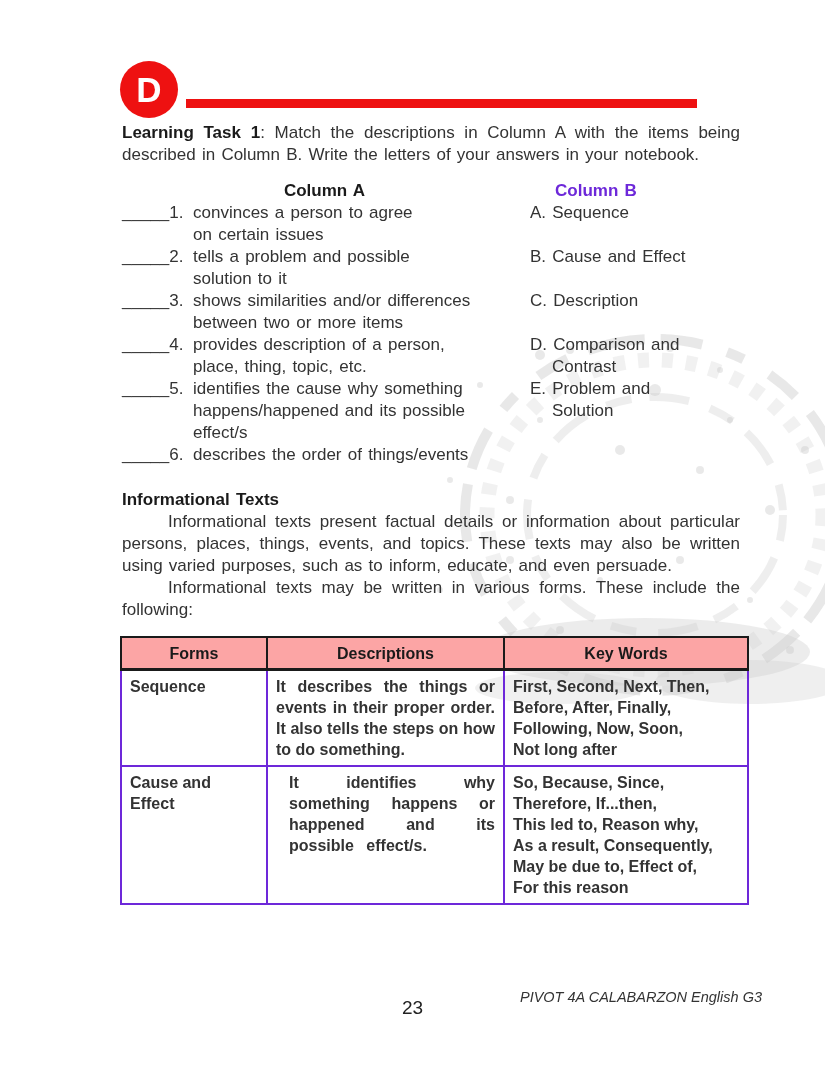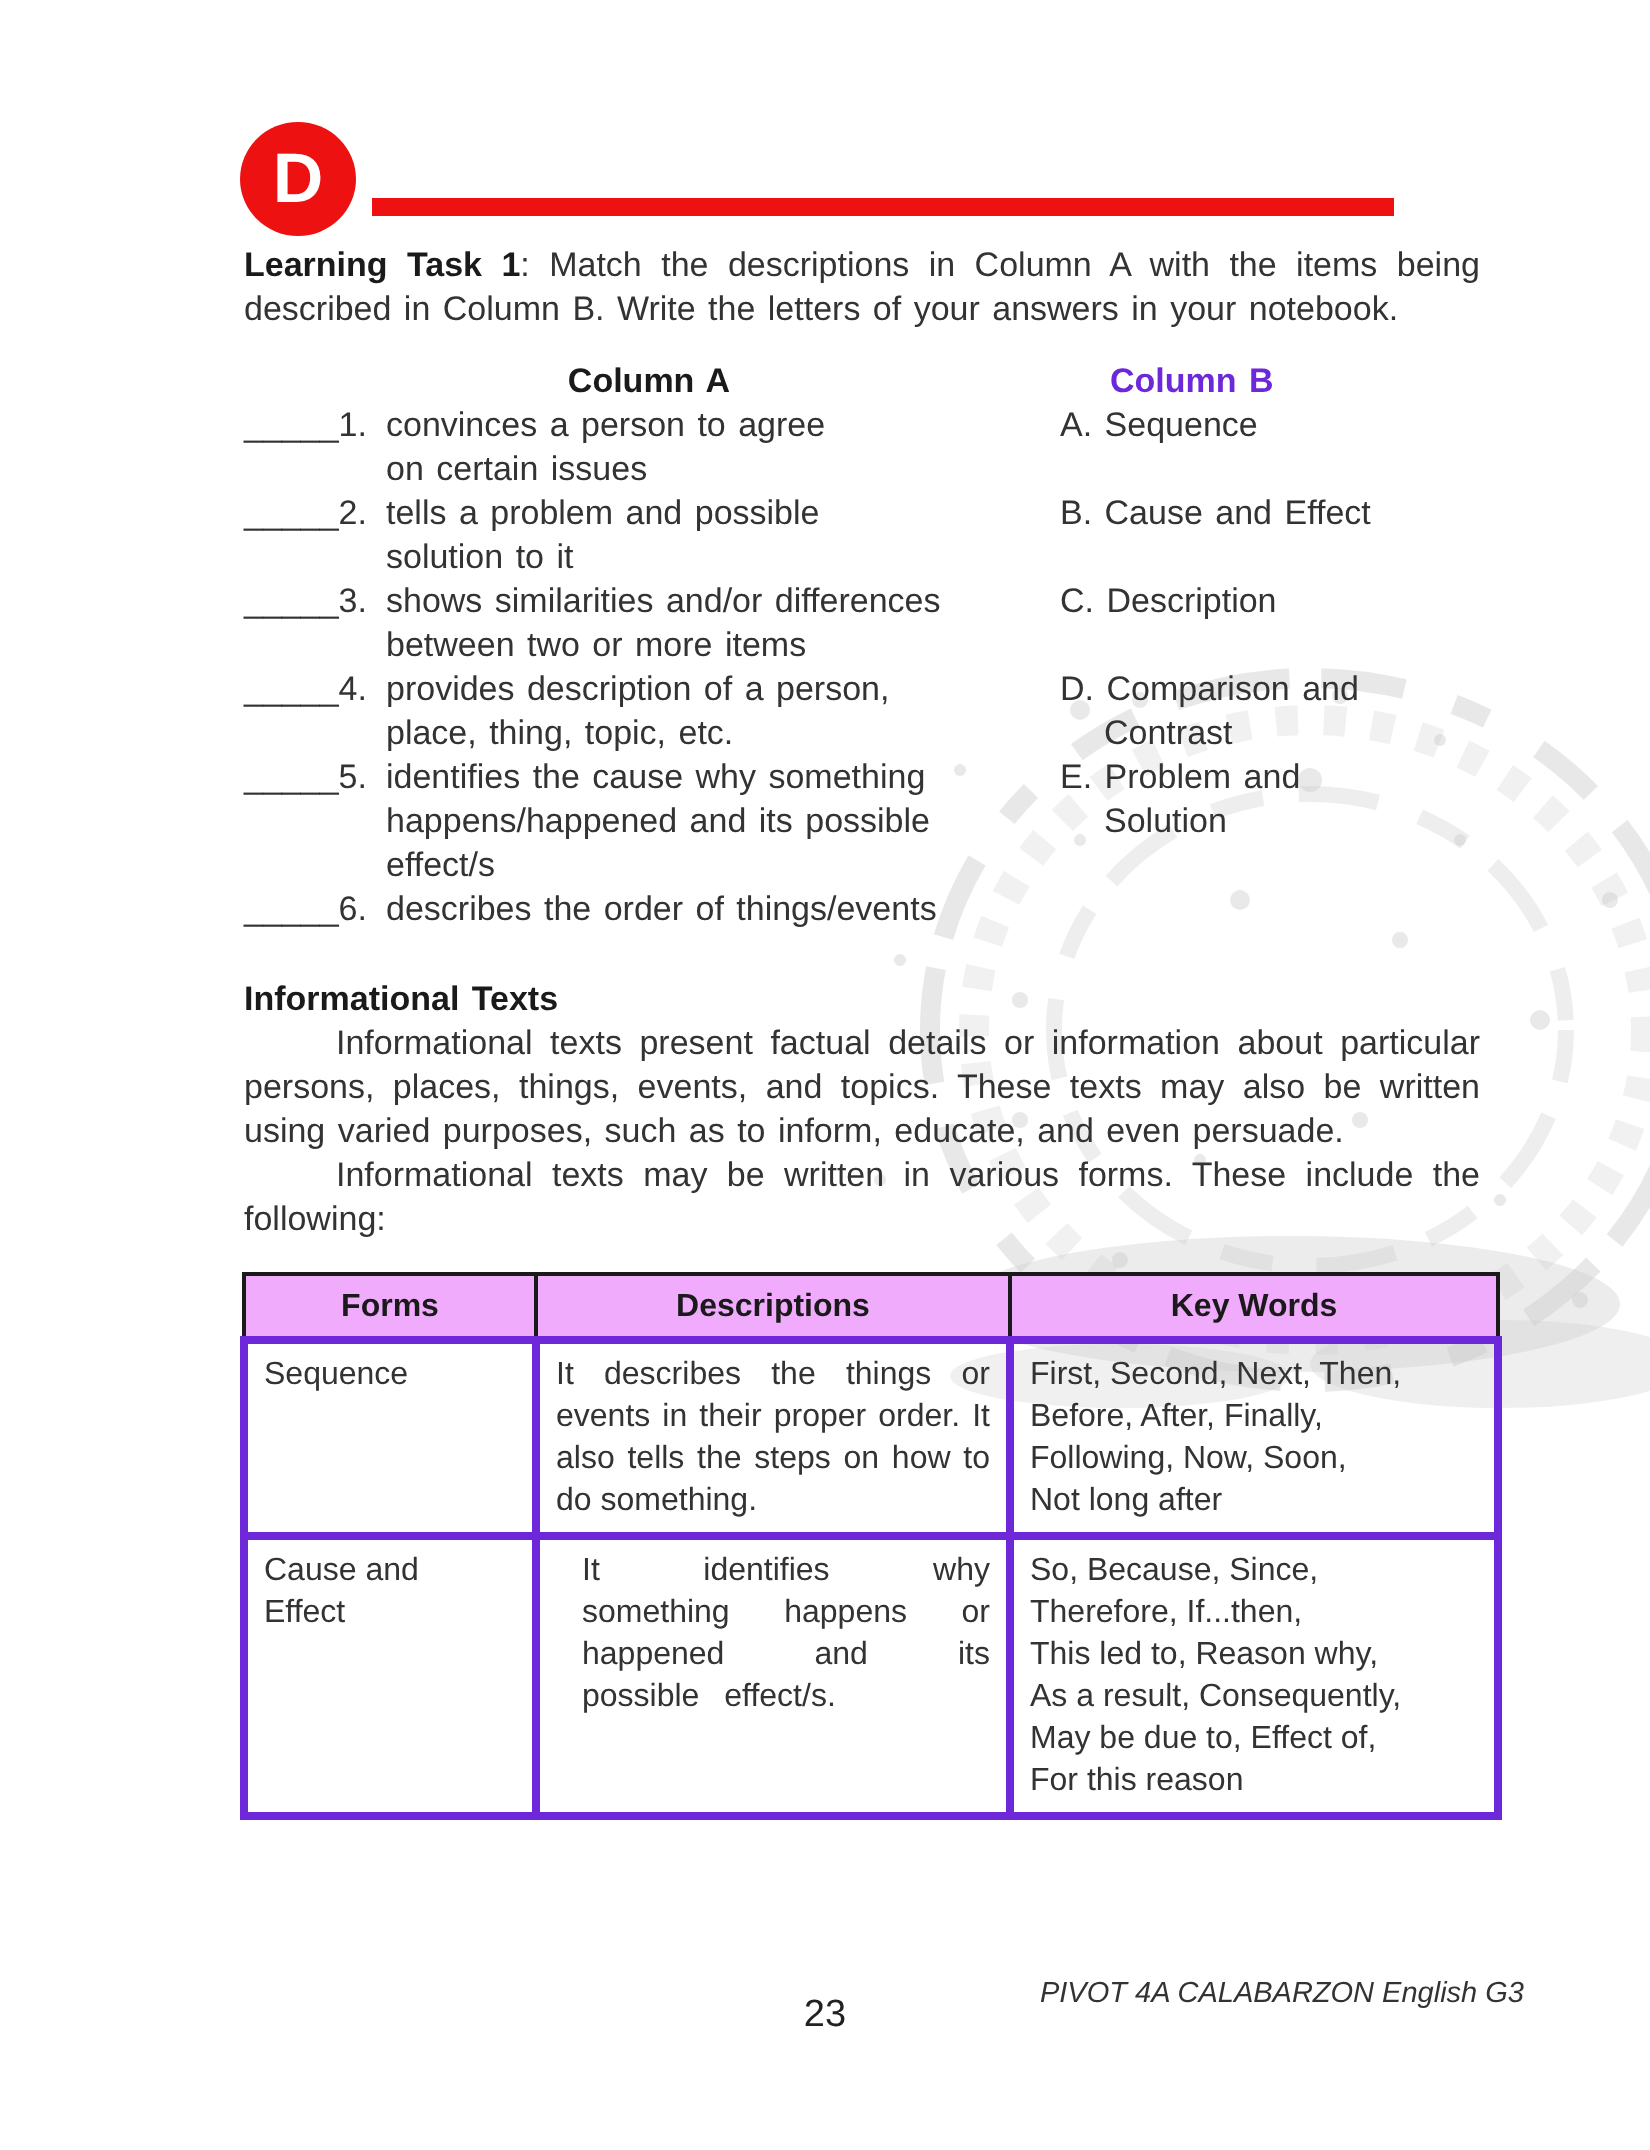--- a/index.html
+++ b/index.html
@@ -55,25 +55,25 @@
   table.forms{
     margin-top:15px;margin-left:-2px;
     width:627px;table-layout:fixed;
     border-collapse:collapse;
     font-size:16px;line-height:21px;word-spacing:normal;
   }
   table.forms col.c1{width:146px;}
   table.forms col.c2{width:237px;}
   table.forms col.c3{width:244px;}
   table.forms th{
-    background:#f0abfc;border:2px solid #1a1a1a;border-bottom:3px solid #1a1a1a;
+    background:#fca5a5;border:2px solid #1a1a1a;border-bottom:3px solid #1a1a1a;
     font-weight:700;color:#1a1a1a;height:26px;padding:2px 6px;text-align:center;
   }
   table.forms td{
-    border:4px solid #6d28d9;vertical-align:top;padding:5px 8px;color:#333333;
+    border:2px solid #6d28d9;vertical-align:top;padding:5px 8px;color:#333333;font-weight:bold;
   }
   td.cell-form{white-space:pre-line;}
   td.cell-desc{text-align:justify;}
   td.cell-desc.loose{word-spacing:8px;padding-left:21px;}
   td.cell-keys{white-space:pre-line;}
   
   .footer-brand{
     position:absolute;right:63px;top:989px;z-index:1;
     font-style:italic;font-size:14.5px;color:#333333;
   }

